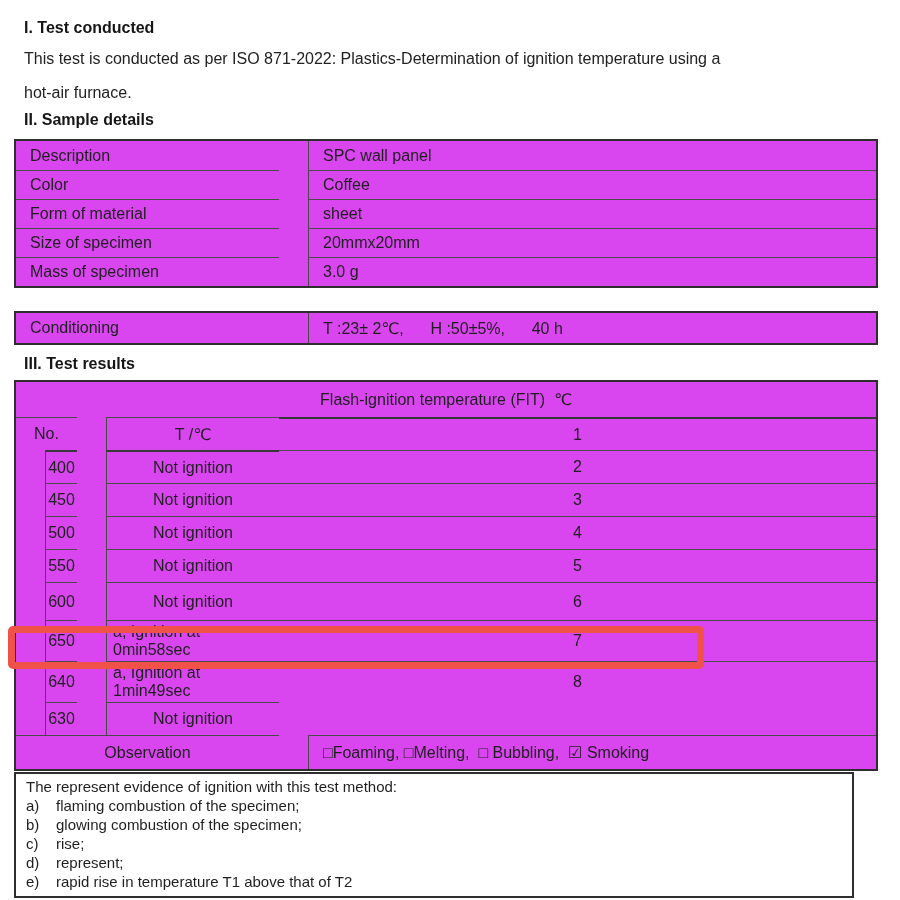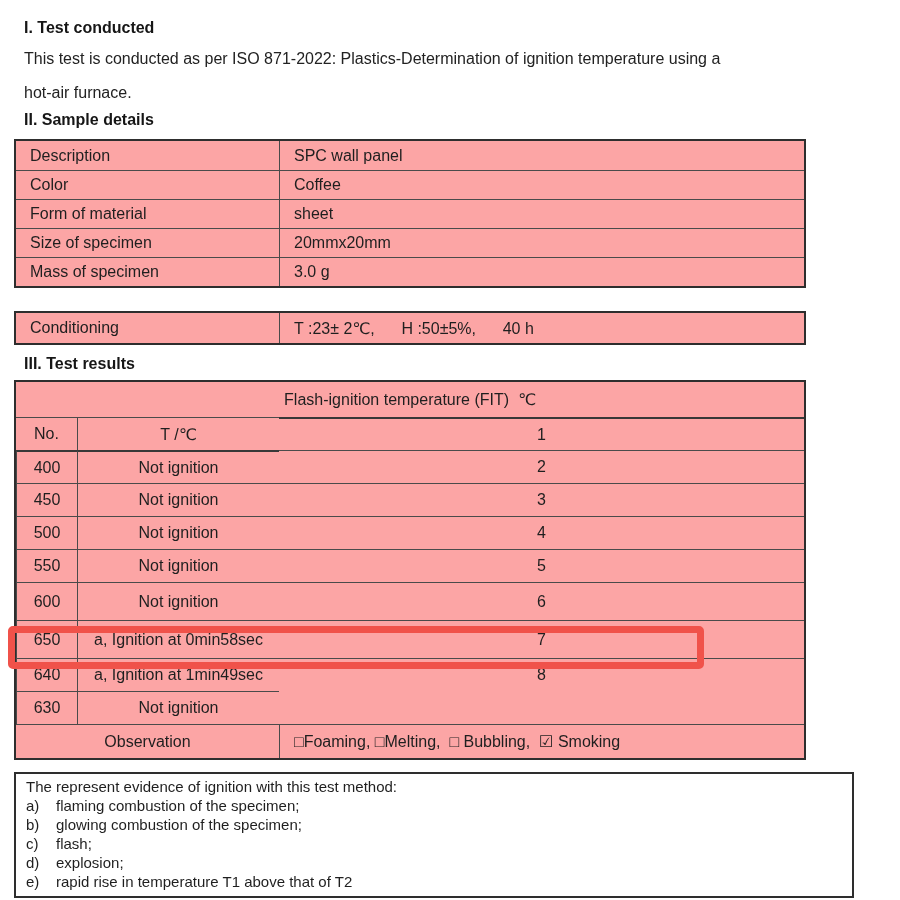--- a/index.html
+++ b/index.html
@@ -17,35 +17,35 @@
     position:absolute; left:24px;
     font-size:16px; font-weight:bold; color:#161616;
   }
   .bodyline {
     position:absolute; left:24px;
     font-size:16px; color:#222;
   }
 
   
   .tbl {
-    position:absolute; left:14px; width:792px;
+    position:absolute; left:14px; width:864px;
     display:grid;
     border:2px solid #2e2e2e;
-    background:#fca5a5;
+    background:#d946ef;
   }
   .cell {
     display:flex; align-items:center;
     font-size:16px; color:#1f1f1f;
     min-height:29px;
     padding:2px 6px 2px 14px;
   }
   .cell.center { justify-content:center; padding-left:6px; }
   .bt  { border-top:1.5px solid #4a4a4a; }
   .bt2 { border-top:2px solid #383838; }
-  .bl  { border-left:1.5px solid #4a4a4a; }
+  .bl  { border-left:1.5px solid #4a4a4a;margin-left:29px; }
 
   
   .two-col { grid-template-columns:263px 1fr; }
 
   
   .res-col { grid-template-columns:61px 202px 1fr; }
   .span-all { grid-column:1 / -1; }
   .span-two { grid-column:1 / 3; }
   .pre { white-space:pre; }
 
@@ -159,25 +159,25 @@
     <div class="line">
       <span class="marker">a)</span>
       <span>flaming combustion of the specimen;</span>
     </div>
     <div class="line">
       <span class="marker">b)</span>
       <span>glowing combustion of the specimen;</span>
     </div>
     <div class="line">
       <span class="marker">c)</span>
-      <span>flash;</span>
+      <span>rise;</span>
     </div>
     <div class="line">
       <span class="marker">d)</span>
-      <span>explosion;</span>
+      <span>represent;</span>
     </div>
     <div class="line">
       <span class="marker">e)</span>
       <span>rapid rise in temperature T1 above that of T2</span>
     </div>
   </div>
 
   <div class="annotation" style="border-color: rgb(240, 82, 74);"></div>
 
 </div>

